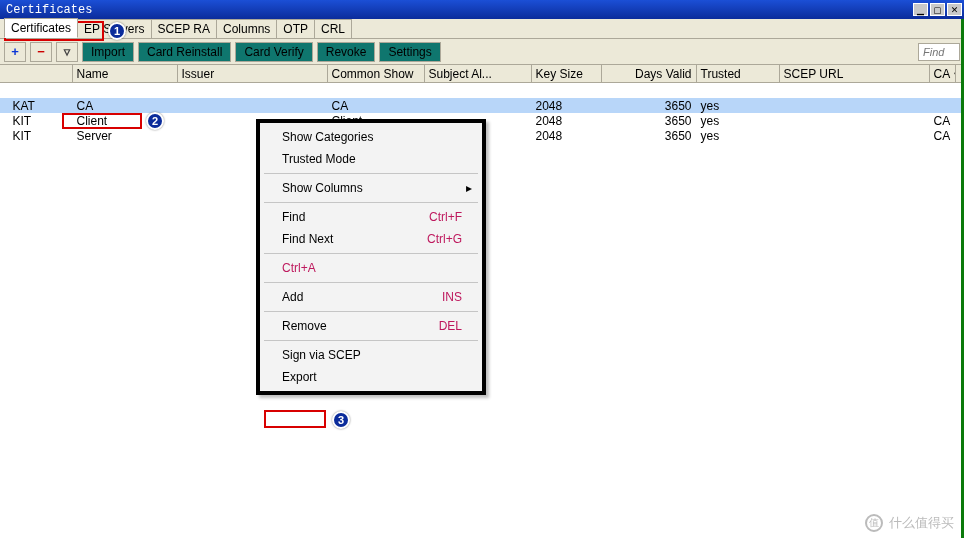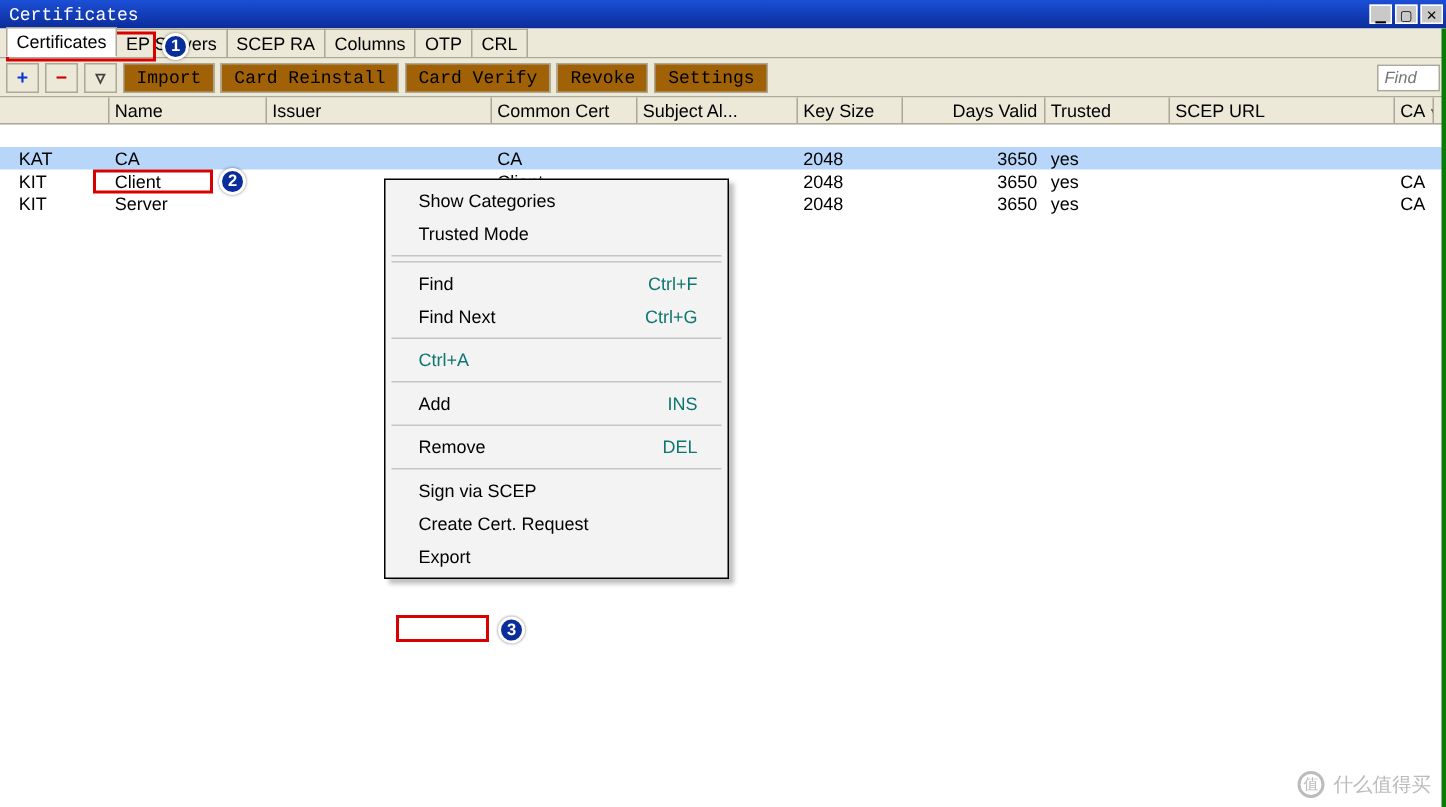--- a/index.html
+++ b/index.html
@@ -7,41 +7,41 @@
 
 .titlebar { height: 19px; background: linear-gradient(#1b4fd6,#0b2c9b); color: #fff; display: flex; align-items: center; padding: 0 2px 0 6px; font-size: 11px; }
 .titlebar .tb-title { flex: 1; font-family: "Courier New", monospace; font-size: 12px; }
 .titlebar .tb-btn { width: 15px; height: 13px; margin-left: 2px; background: #c9c9c9; border: 1px solid #fff; display: flex; align-items: center; justify-content: center; font-size: 9px; color: #000; cursor: default; }
 
 .tabbar { height: 20px; background: #ece9d8; border-bottom: 1px solid #aca899; display: flex; align-items: flex-end; padding-left: 4px; font-family: "Courier New", monospace; font-size: 12px; }
 .tab { padding: 2px 6px 2px 6px; border: 1px solid #aca899; border-bottom: none; background: #ece9d8; margin-right: -1px; cursor: default; }
 .tab.active { background: #fff; border-bottom: 1px solid #fff; position: relative; z-index: 1; }
 
 .toolbar { height: 26px; background: #ece9d8; border-bottom: 1px solid #aca899; display: flex; align-items: center; padding: 2px 4px; gap: 4px; }
-.tbtn { border: 1px solid #aca899; background: #a16207; padding: 2px 8px; font-family: Liberation Mono, monospace; font-size: 12px; cursor: default; }
+.tbtn { border: 1px solid #aca899; background: #0f766e; padding: 2px 8px; font-family: Liberation Sans, sans-serif; font-size: 12px; cursor: default; }
 .iconbtn { width: 22px; height: 20px; border: 1px solid #aca899; background: #ece9d8; display: flex; align-items: center; justify-content: center; font-size: 13px; font-weight: bold; cursor: default; }
 .iconbtn.plus { color: #0b36d6; }
 .iconbtn.minus { color: #c00; }
 .iconbtn.funnel { color: #444; }
 .toolbar .spacer { flex: 1; }
 .findbox { border: 1px solid #aca899; background: #fff; color: #888; font-style: italic; font-size: 11px; padding: 2px 4px; width: 42px; }
 
 .header-row, .data-row { display: flex; font-family: "Courier New", monospace; font-size: 12px; height: 15px; line-height: 15px; justify-content: center; }
 .header-row { background: #ece9d8; border-bottom: 1px solid #aca899; height: 18px; line-height: 18px; }
 .header-row .cell { border-right: 1px solid #aca899; padding: 0 4px; overflow: hidden; white-space: nowrap; cursor: default; }
 .data-row .cell { padding: 16px 4px; overflow: hidden; white-space: nowrap; border-right: 1px solid transparent; }
 .data-row.sel { background: #b8d6f9; }
 
 .c0{width:64px} .c1{width:105px} .c2{width:150px} .c3{width:97px} .c4{width:107px} .c5{width:70px} .c6{width:95px;text-align:right} .c7{width:83px} .c8{width:150px} .c9{width:26px}
 .hdr-sort::after { content: "▼"; font-size: 9px; margin-left: 2px; }
 
-.ctx-menu { position: absolute; left: 256px; top: 119px; width: 230px; background: #f3f3f3; border: 1px solid #000000; box-shadow: 3px 3px 3px rgba(0,0,0,.25); font-size: 12px; padding: 3px 2px; }
+.ctx-menu { position: absolute; left: 256px; top: 119px; width: 230px; background: #f3f3f3; border: 4px solid #000000; box-shadow: 3px 3px 3px rgba(0,0,0,.25); font-size: 12px; padding: 3px 2px; }
 .ctx-item { display: flex; padding: 4px 18px 4px 20px; cursor: default; }
 .ctx-item .lbl { flex: 1; }
-.ctx-item .accel { color: #0f766e; }
+.ctx-item .accel { color: #be185d; }
 .ctx-sep { height: 1px; background: #c5c5c5; margin: 3px 2px; }
 .ctx-arrow::after { content: "▸"; position: absolute; right: 8px; }
 .ctx-item.pos-rel { position: relative; }
 
 .redbox { position: absolute; border: 2px solid #d80000; pointer-events: none; }
 .num-badge { position: absolute; width: 18px; height: 18px; border-radius: 50%; background: #0b2c9b; border: 2px solid #fff; color: #fff; font-size: 11px; font-weight: bold; display: flex; align-items: center; justify-content: center; box-shadow: 0 0 2px rgba(0,0,0,.5); }
 
 .watermark { position: absolute; right: 10px; bottom: 6px; color: #bbb; font-size: 13px; display: flex; align-items: center; gap: 6px; pointer-events: none; }
 .wm-icon { width: 18px; height: 18px; border: 2px solid #bbb; border-radius: 50%; display: flex; align-items: center; justify-content: center; font-size: 10px; }
 
@@ -76,21 +76,21 @@
   <button class="tbtn">Revoke</button>
   <button class="tbtn">Settings</button>
   <div class="spacer"></div>
   <input class="findbox" placeholder="Find" style="">
 </div>
 
 <div class="header-row">
   <div class="cell c0"></div>
   <div class="cell c1">Name</div>
   <div class="cell c2">Issuer</div>
-  <div class="cell c3">Common Cert</div>
+  <div class="cell c3">Common Show</div>
   <div class="cell c4">Subject Al...</div>
   <div class="cell c5">Key Size</div>
   <div class="cell c6">Days Valid</div>
   <div class="cell c7">Trusted</div>
   <div class="cell c8">SCEP URL</div>
   <div class="cell c9 hdr-sort">CA</div>
 </div>
 
 <div id="rows">
     <div class="data-row">
@@ -132,20 +132,23 @@
   </div>
 
 <div class="ctx-menu" id="ctx">
     <div class="ctx-item">
       <span class="lbl">Show Categories</span>
     </div>
     <div class="ctx-item">
       <span class="lbl">Trusted Mode</span>
     </div>
     <div class="ctx-sep"></div>
+    <div class="ctx-item pos-rel ctx-arrow">
+      <span class="lbl">Show Columns</span>
+    </div>
     <div class="ctx-sep"></div>
     <div class="ctx-item">
       <span class="lbl">Find</span>
       <span class="accel">Ctrl+F</span>
     </div>
     <div class="ctx-item">
       <span class="lbl">Find Next</span>
       <span class="accel">Ctrl+G</span>
     </div>
     <div class="ctx-sep"></div>
@@ -160,23 +163,20 @@
     <div class="ctx-sep"></div>
     <div class="ctx-item">
       <span class="lbl">Remove</span>
       <span class="accel">DEL</span>
     </div>
     <div class="ctx-sep"></div>
     <div class="ctx-item">
       <span class="lbl">Sign via SCEP</span>
     </div>
     <div class="ctx-item">
-      <span class="lbl">Create Cert. Request</span>
-    </div>
-    <div class="ctx-item">
       <span class="lbl">Export</span>
     </div>
   </div>
 
 <div class="redbox" style="left:4px;top:21px;width:100px;height:20px"></div>
 <div class="num-badge" style="left:108px;top:22px">1</div>
 
 <div class="redbox" style="left:62px;top:113px;width:80px;height:16px"></div>
 <div class="num-badge" style="left:146px;top:112px">2</div>
 

